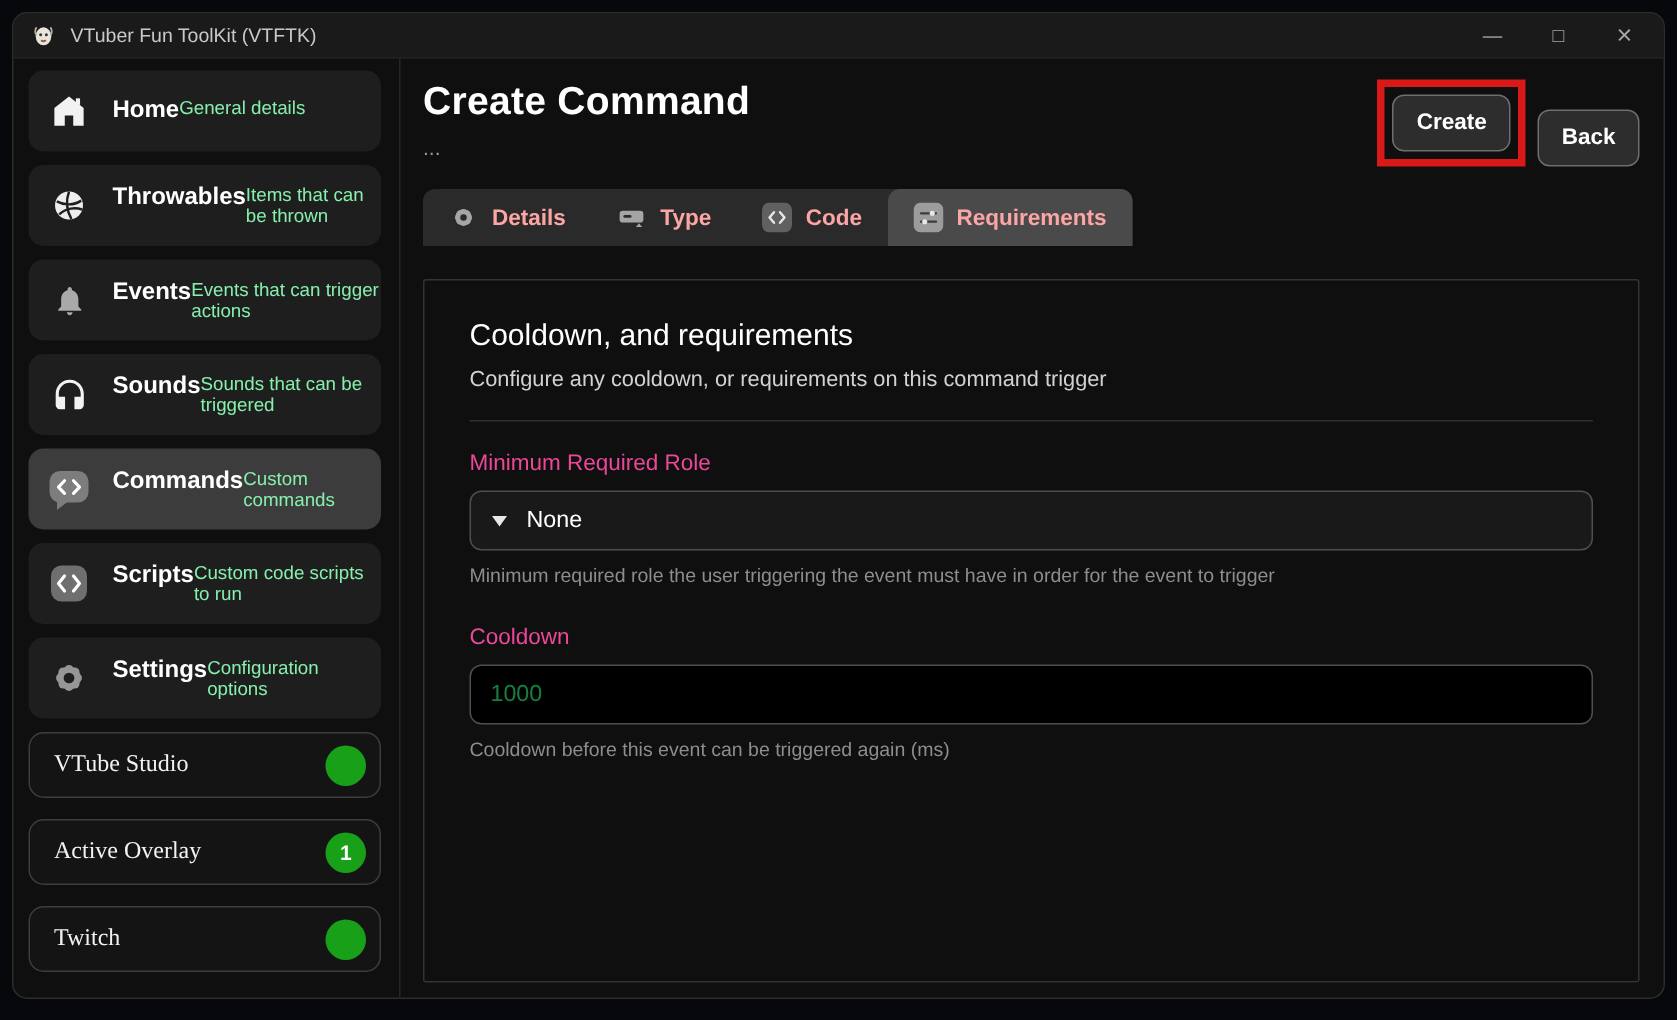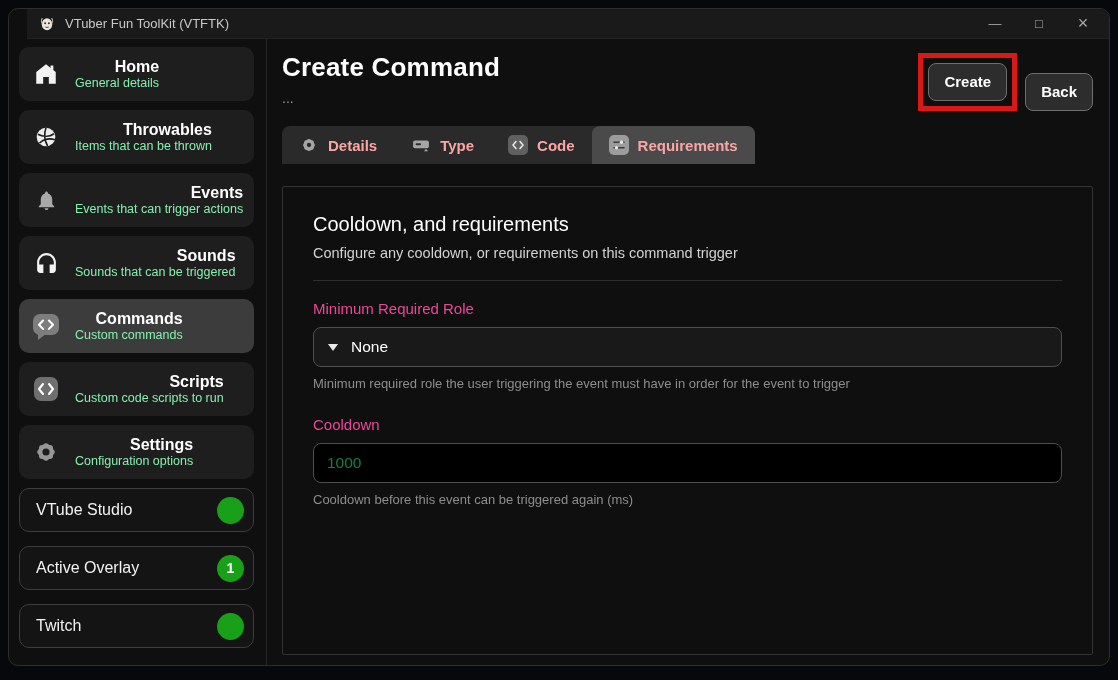--- a/index.html
+++ b/index.html
@@ -5,47 +5,47 @@
   * { margin:0; padding:0; box-sizing:border-box; }
   html,body { width:1118px; height:680px; }
   body { background:#07080c; font-family:"Liberation Sans", sans-serif; position:relative; overflow:hidden; }
 
   .window { position:absolute; left:8px; top:8px; width:1102px; height:658px;
     background:#0f0f0f; border:1px solid #2d2d2d; border-radius:10px;
     display:flex; flex-direction:column; overflow:hidden; }
 
   
   .titlebar { height:30px; flex:0 0 30px; background:#1a1a1a; display:flex; align-items:center;
-    padding:0 4px 0 12px; gap:10px; border-bottom:1px solid #222;margin-left:18px; }
+    padding:0 4px 0 12px; gap:10px; border-bottom:1px solid #222; }
   .app-icon { width:16px; height:16px; display:flex; }
   .win-title { flex:1; font-size:13px; color:#c9c9c9; }
   .win-controls { display:flex; height:100%; }
   .win-ctrl { width:44px; display:flex; align-items:center; justify-content:center;
     color:#a8a8a8; font-size:13px; cursor:pointer; }
   .win-ctrl.close { font-size:18px; }
 
   
   .app-body { flex:1; display:flex; min-height:0; }
   .sidebar { width:257px; flex:0 0 257px; padding:8px 0 0 10px; }
   .v-divider { width:1px; background:#262626; }
   .main { flex:1; padding:14px 16px 0 15px; position:relative; min-width:0; }
 
   
   .nav-item { width:235px; height:54px; background:#1e1e1e; border-radius:10px; margin-bottom:9px;
     display:flex; align-items:center; padding-left:11px; gap:13px; cursor:pointer; }
   .nav-item.active { background:#3c3c3c; }
   .nav-icon { width:32px; flex:0 0 32px; display:flex; justify-content:center; align-items:center; }
-  .nav-texts { display:flex; flex-direction:column;text-align:right; }
+  .nav-texts { display:flex; flex-direction:row; }
   .nav-title { font-size:16px; font-weight:700; color:#ffffff; line-height:1.1; }
   .nav-desc { font-size:12.5px; color:#86efac; margin-top:0; }
 
   .status-group { margin-top:2px; }
   .status-tile { width:235px; height:44px; border:1px solid #3d3d3d; border-radius:10px; margin-bottom:14px;
     display:flex; align-items:center; justify-content:space-between; padding:0 9px 0 16px; background:#141414; }
-  .status-label { font-size:16px; color:#f2f2f2; }
+  .status-label { font-size:16px; color:#f2f2f2;font-family:Liberation Serif, serif; }
   .status-dot { width:27px; height:27px; border-radius:50%; background:#18A018;
     display:flex; align-items:center; justify-content:center; font-size:14px; font-weight:700; color:#fff; }
 
   
   .main-header { display:flex; justify-content:space-between; align-items:flex-start; }
   .page-title { font-size:26px; font-weight:700; color:#ffffff; line-height:1.15; letter-spacing:.2px; }
   .page-subtitle { color:#9a9a9a; font-size:14px; margin-top:8px; line-height:1; }
   .actions { display:flex; align-items:flex-end; gap:8px; }
   .btn { background:#2d2d2d; border:1px solid #6e6e6e; border-radius:8px; color:#ffffff;
     font-size:15px; font-weight:600; padding:9px 15px; font-family:inherit; cursor:pointer; line-height:1.2; }

